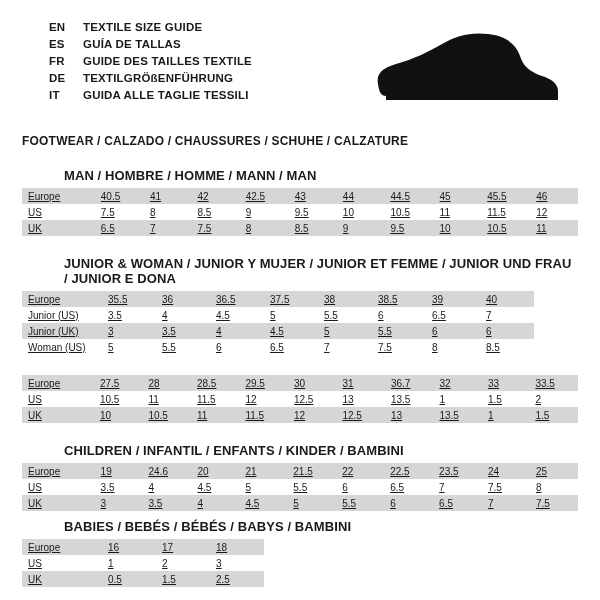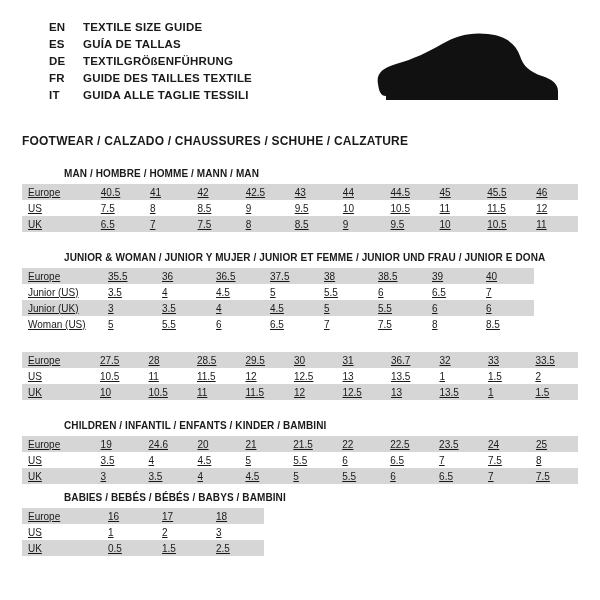--- a/index.html
+++ b/index.html
@@ -57,21 +57,21 @@
     font-size: 12px;
     font-weight: bold;
     letter-spacing: 0.2px;
   }
 
   
   .group {
     margin-top: 20px;
   }
   .group-label {
-    font-size: 10px;
+    font-size: 13px;
     font-weight: bold;
     letter-spacing: 0.1px;
     margin-bottom: 5px;
     padding-left: 42px;
   }
   table.size-table {
     border-collapse: collapse;
     font-size: 10px;
     table-layout: fixed;
     text-decoration: underline;
@@ -108,26 +108,26 @@
     <div class="lang-block">
       <div class="lang-row">
         <span class="lang-code">EN</span>
         <span class="lang-title">TEXTILE SIZE GUIDE</span>
       </div>
       <div class="lang-row">
         <span class="lang-code">ES</span>
         <span class="lang-title">GUÍA DE TALLAS</span>
       </div>
       <div class="lang-row">
+        <span class="lang-code">FR</span>
+        <span class="lang-title">GUIDE DES TAILLES TEXTILE</span>
+      </div>
+      <div class="lang-row">
         <span class="lang-code">DE</span>
         <span class="lang-title">TEXTILGRÖßENFÜHRUNG</span>
-      </div>
-      <div class="lang-row">
-        <span class="lang-code">FR</span>
-        <span class="lang-title">GUIDE DES TAILLES TEXTILE</span>
       </div>
       <div class="lang-row">
         <span class="lang-code">IT</span>
         <span class="lang-title">GUIDA ALLE TAGLIE TESSILI</span>
       </div>
     </div>
 
     <div class="shoe-wrap">
       <svg width="190" height="72" viewBox="0 0 190 72" xmlns="http://www.w3.org/2000/svg">
         <path fill="#111111" d="M8 54 C6 44 12 38 26 34 C44 29 58 22 72 14 C86 6 100 2 118 4 C136 6 146 14 150 26 C153 36 160 42 172 46 C182 49 188 54 188 61 L188 66 L16 66 C10 66 9 60 8 54 Z"></path>

